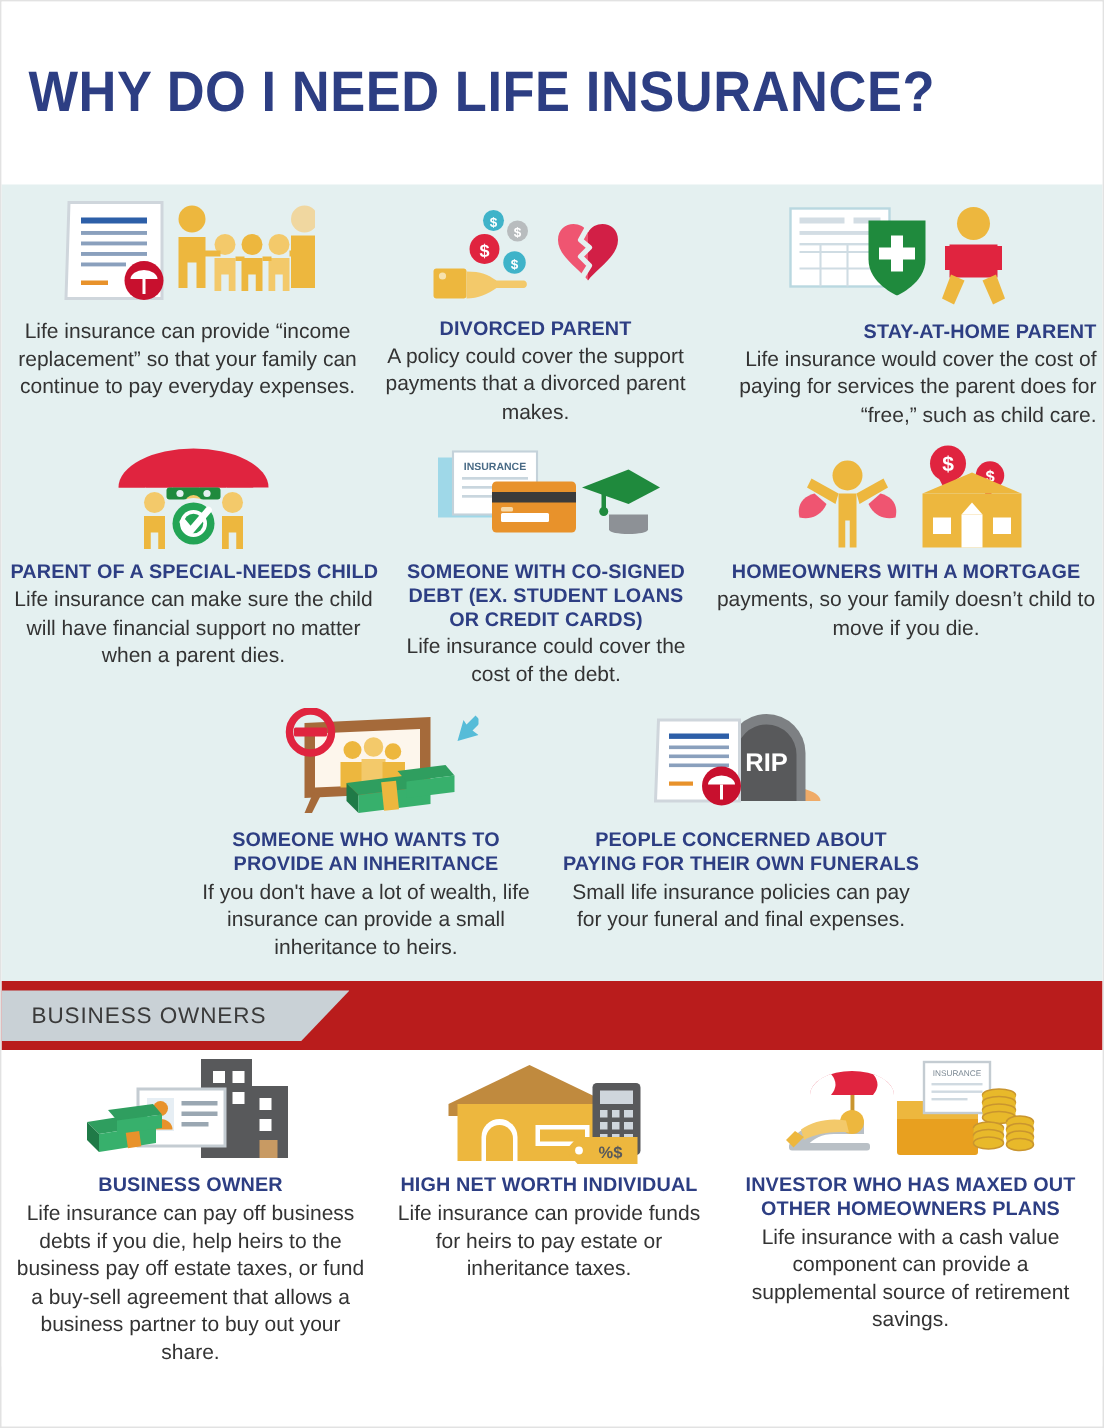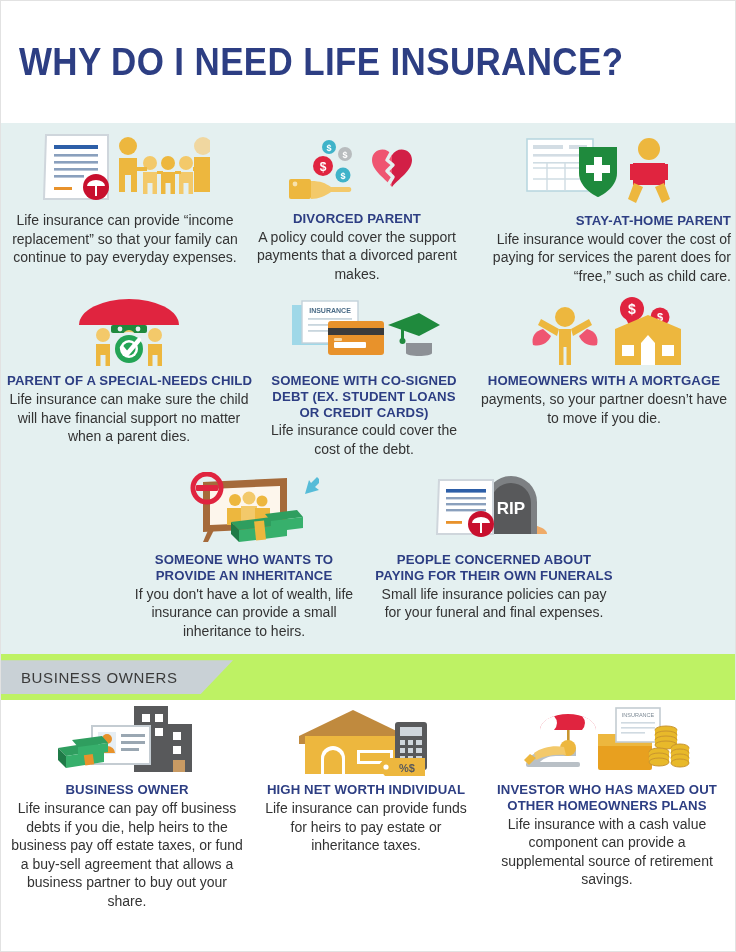--- a/index.html
+++ b/index.html
@@ -76,21 +76,21 @@
   .heading.wrap { white-space: normal; }
   .body {
     font-size: 14px;
     line-height: 1.33;
     color: #333333;
     margin-top: 1px;
   }
 
   
   .banner-wrap {
-    background: #bef264;
+    background: #b91c1c;
     height: 46px;
     position: relative;
   }
   .banner {
     position: absolute;
     left: 0; top: 6px;
     height: 34px;
     width: 232px;
     background: #c9d1d6;
     display: flex;
@@ -288,21 +288,21 @@
 
           <rect x="96" y="34" width="66" height="36" fill="#edb73e"></rect>
           <polygon points="96,34 129,20 162,34" fill="#edb73e"></polygon>
           <rect x="122" y="48" width="14" height="22" fill="#ffffff"></rect>
           <polygon points="122,48 129,40 136,48" fill="#ffffff"></polygon>
           <rect x="103" y="50" width="12" height="11" fill="#ffffff"></rect>
           <rect x="143" y="50" width="12" height="11" fill="#ffffff"></rect>
         </svg>
       </div>
       <div class="heading">HOMEOWNERS WITH A MORTGAGE</div>
-      <div class="body">payments, so your partner doesn’t have to move if you die.</div>
+      <div class="body">payments, so your family doesn’t child to move if you die.</div>
     </div>
   </div>
 
   <div class="row" style="margin-top:14px; padding-left:118px;">
 
     <div class="cell" style="width:250px;">
       <div class="art" style="height:76px;">
         <svg width="150" height="76" viewBox="0 0 150 76">
 
           <polygon points="34,10 118,6 118,56 34,60" fill="#a56a3a"></polygon>

